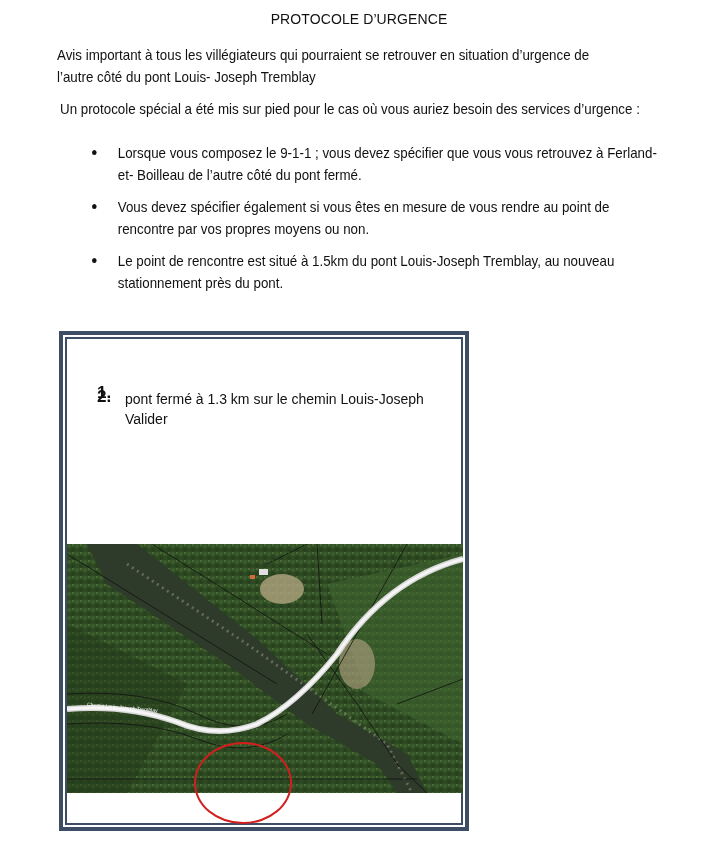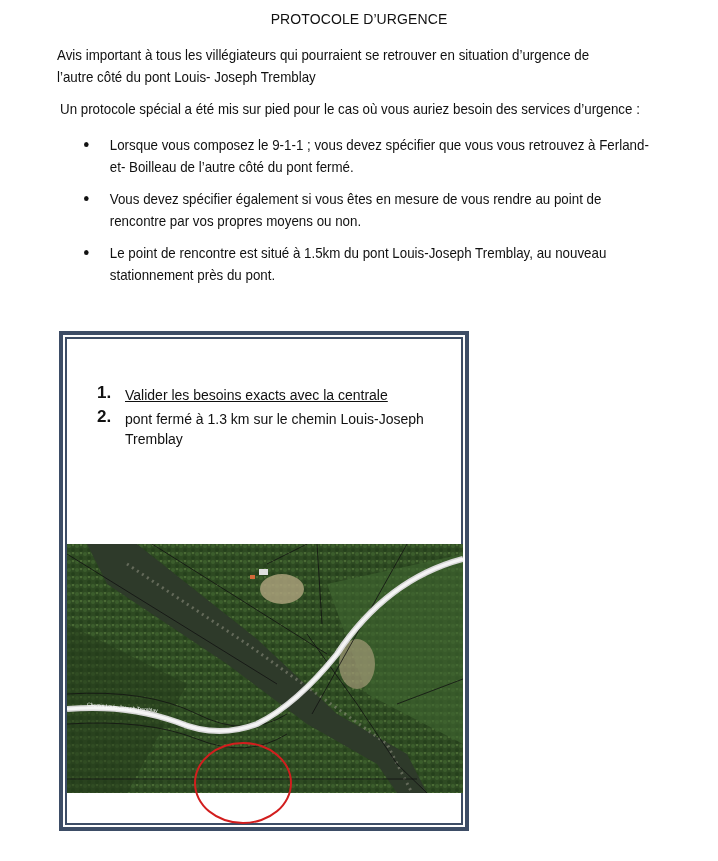--- a/index.html
+++ b/index.html
@@ -3,21 +3,21 @@
   <meta charset="utf-8">
   <style>
     html, body { margin:0; padding:0; background:#ffffff; }
     body { width:718px; height:861px; position:relative; overflow:hidden;
       font-family:"Liberation Sans", sans-serif; color:#111; }
     .title { position:absolute; top:11px; left:0; width:718px; text-align:center;
       font-size:14px; letter-spacing:0.1px; }
     .para { position:absolute; left:57px; font-size:14.5px; line-height:22px; transform:scaleX(0.92); transform-origin:left top; white-space:nowrap; }
     .p1 { top:44px; }
     .p2 { top:98px; left:60px; }
-    .bullets { position:absolute; left:84px; top:134px; margin:0; padding:0; list-style:none; }
+    .bullets { position:absolute; left:84px; top:134px; margin:8px; padding:0; list-style:none; }
     .bullets li { position:relative; padding-left:28px; font-size:14.5px; line-height:22px; margin-bottom:10px;
       transform:scaleX(0.92); transform-origin:left top; white-space:nowrap; }
     .bullets li .dot { position:absolute; left:0; top:8px; width:5px; height:5px; border-radius:50%; background:#111; }
     .frame { position:absolute; left:59px; top:331px; width:410px; height:500px;
       border:4px solid #3d4d66; box-sizing:border-box; background:#fff; }
     .frame-inner { position:absolute; left:2px; top:2px; right:2px; bottom:2px;
       border:2px solid #3d4d66; }
     .steps { position:absolute; left:34px; top:50px; width:340px; font-size:14px; line-height:20px; }
     .step { position:relative; padding-left:28px; }
     .step .num { position:absolute; left:0; top:-2px; font-weight:bold; font-size:17px; }
@@ -56,26 +56,25 @@
     <div>stationnement près du pont.</div>
   </li>
 </ul>
 
 <div class="frame">
   <div class="frame-inner"></div>
 
   <div class="steps">
     <div class="step step1">
       <span class="num">1.</span>
-      <span class="txt">Valider les besoins exacts avec la centrale</span>
     </div>
     <div class="step" style="margin-top:4px;">
       <span class="num">2.</span>
       <div>pont fermé à 1.3 km sur le chemin Louis-Joseph</div>
-      <div>Tremblay</div>
+      <div>Valider</div>
     </div>
   </div>
 
   <div class="map">
     <svg width="396" height="249" viewBox="0 0 396 249" xmlns="http://www.w3.org/2000/svg">
       <defs>
         <pattern id="trees" width="8" height="8" patternUnits="userSpaceOnUse">
           <rect width="8" height="8" fill="#2e4a22"></rect>
           <circle cx="2" cy="2" r="2" fill="#3c5e2c"></circle>
           <circle cx="6" cy="6" r="2" fill="#25401c"></circle>

